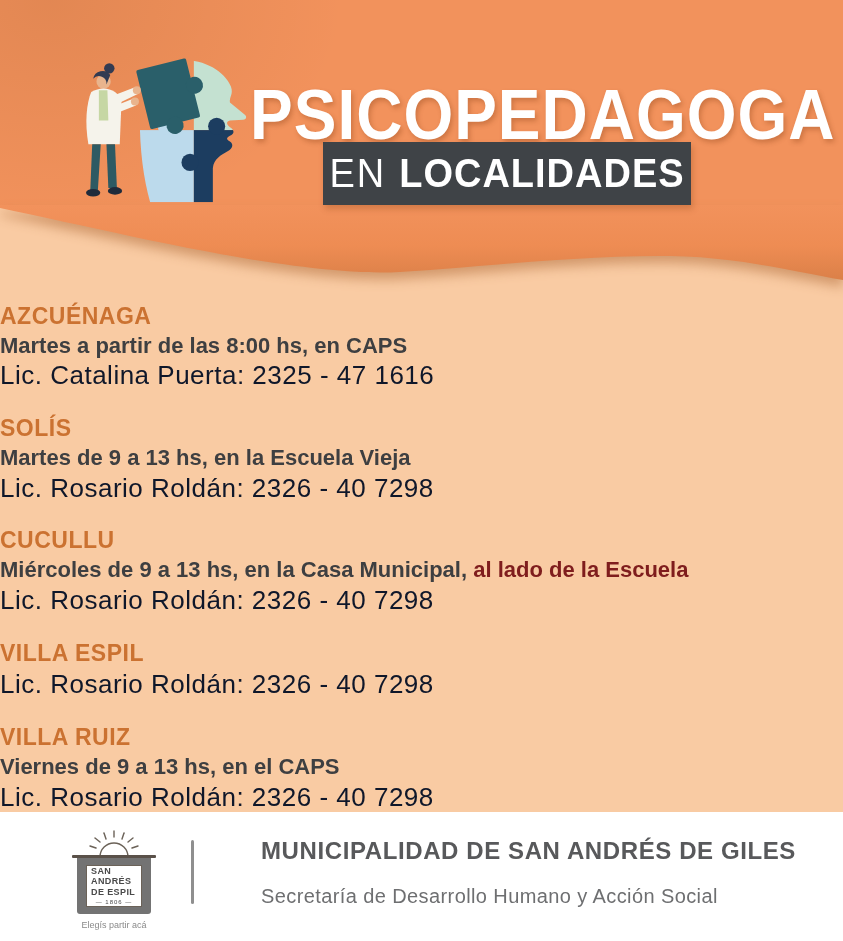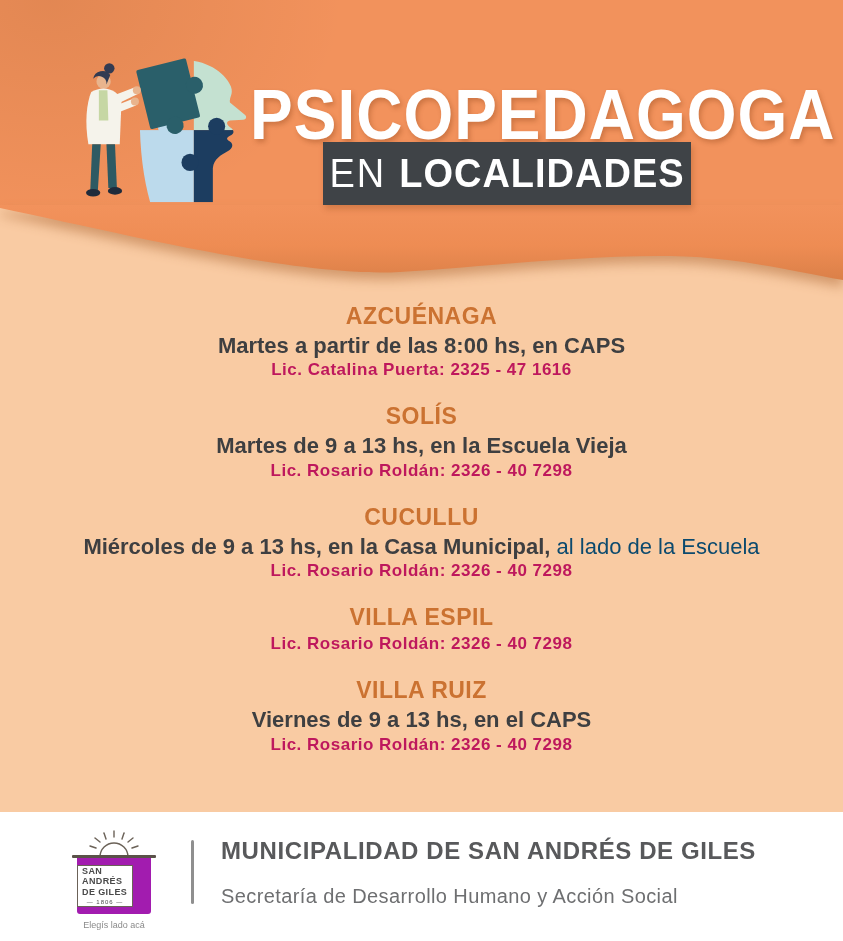--- a/index.html
+++ b/index.html
@@ -26,47 +26,47 @@
   }
   .subtitle-box{
     position:absolute;top:142px;left:323px;width:368px;height:63px;
     background:#3F4347;color:#FFFFFF;display:flex;align-items:center;justify-content:center;
     gap:13px;box-shadow:2px 4px 6px rgba(120,50,10,0.25);
   }
   .subtitle-box .en{font-size:38px;font-weight:normal;letter-spacing:2px;transform:scaleY(1.08);}
   .subtitle-box .loc{font-size:38px;font-weight:bold;letter-spacing:1px;transform:scaleY(1.08);}
   .illustration{position:absolute;top:56px;left:72px;}
   
-  .sections{position:absolute;top:302px;left:0;width:843px;text-align:center;}
+  .sections{position:absolute;top:302px;left:0;width:843px;}
   .section{margin-bottom:21px;}
   .loc-name{color:#CB7231;font-size:23px;font-weight:bold;letter-spacing:0.5px;line-height:1.3;}
   .loc-sched{color:#3E3F41;font-size:22px;font-weight:bold;line-height:1.25;}
-  .loc-sched .extra{font-weight:normal;color:#0c4a6e;}
-  .loc-contact{color:#be185d;font-size:17px;font-weight:bold;line-height:1.3;letter-spacing:0.5px;}
+  .loc-sched .extra{font-weight:bold;color:#7f1d1d;}
+  .loc-contact{color:#0f172a;font-size:26px;font-weight:normal;line-height:1.3;letter-spacing:0.5px;}
   
   .footer{
     position:absolute;top:812px;left:0;width:843px;height:129px;background:#FFFFFF;
     display:flex;align-items:center;padding-left:64px;box-sizing:border-box;
   }
   .logo{width:100px;display:flex;flex-direction:column;align-items:center;margin-top:4px;}
   .logo-sun{display:block;margin-bottom:-3px;}
   .logo-lid{width:84px;height:3px;background:#5A5149;border-radius:1px;}
   .logo-square{
-    width:74px;height:56px;background:#a21caf;border-radius:0 0 3px 3px;
-    display:flex;align-items:center;
+    width:74px;height:56px;background:#737373;border-radius:0 0 3px 3px;
+    display:flex;align-items:center;justify-content:center;
   }
   .logo-inner{
     width:56px;height:42px;background:#FFFFFF;border:1px solid #6B6258;
     display:flex;flex-direction:column;justify-content:center;padding:2px 4px;box-sizing:border-box;
   }
   .logo-inner .l{font-size:9px;font-weight:bold;color:#4A4A4A;line-height:1.15;letter-spacing:0.4px;}
   .logo-inner .y{font-size:6px;color:#4A4A4A;text-align:center;margin-top:2px;letter-spacing:1px;}
   .logo-tagline{font-size:9px;color:#8A8A8A;margin-top:6px;white-space:nowrap;}
   .divider{width:3px;height:64px;background:#8F8F8F;border-radius:2px;margin:0 27px 10px 27px;}
-  .footer-text{display:flex;flex-direction:column;gap:20px;margin-top:-8px;}
+  .footer-text{display:flex;flex-direction:column;gap:20px;margin-top:-8px;margin-left:40px;}
   .org{font-size:24px;font-weight:bold;color:#58595B;letter-spacing:0.6px;white-space:nowrap;}
   .dept{font-size:20px;font-weight:normal;color:#6E6F71;letter-spacing:0.4px;white-space:nowrap;}
 </style>
 </head>
 <body>
 
 <div class="poster">
 
   <div class="header-band"></div>
 
@@ -175,25 +175,25 @@
           <line x1="50" y1="10" x2="45" y2="14"></line>
           <line x1="7" y1="18" x2="13" y2="20"></line>
           <line x1="55" y1="18" x2="49" y2="20"></line>
         </g>
       </svg>
       <div class="logo-lid"></div>
       <div class="logo-square">
         <div class="logo-inner">
           <div class="l">SAN</div>
           <div class="l">ANDRÉS</div>
-          <div class="l">DE GILES</div>
+          <div class="l">DE ESPIL</div>
           <div class="y">— 1806 —</div>
         </div>
       </div>
-      <div class="logo-tagline">Elegís lado acá</div>
+      <div class="logo-tagline">Elegís partir acá</div>
     </div>
     <div class="divider"></div>
     <div class="footer-text">
       <div class="org">MUNICIPALIDAD DE SAN ANDRÉS DE GILES</div>
       <div class="dept">Secretaría de Desarrollo Humano y Acción Social</div>
     </div>
   </div>
 
 </div>
 

